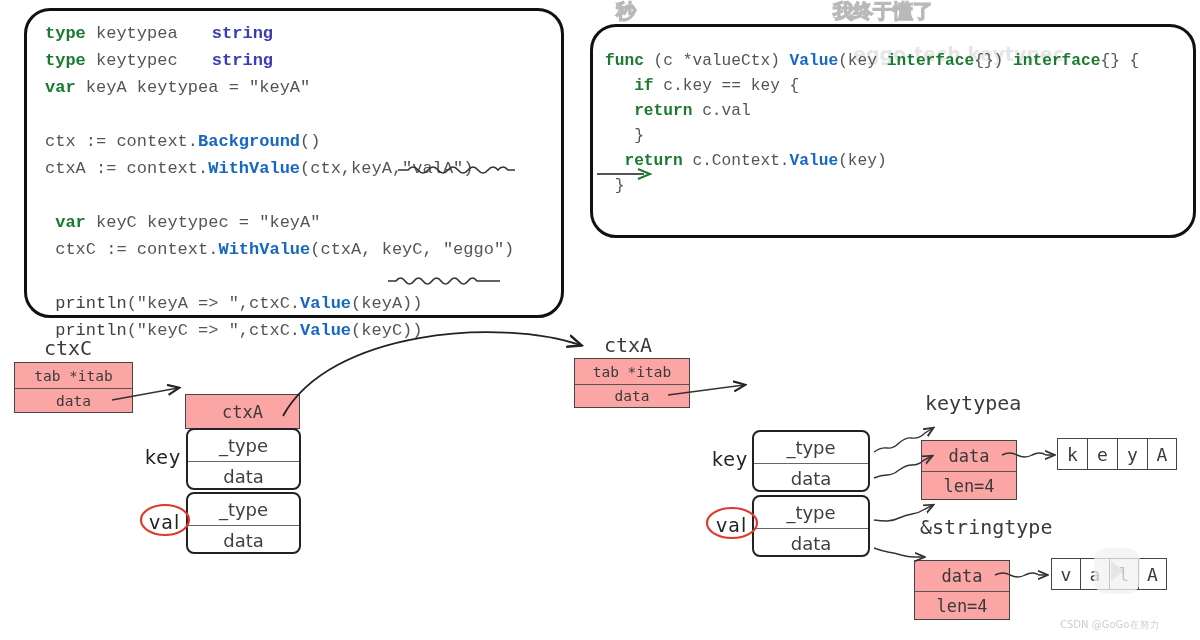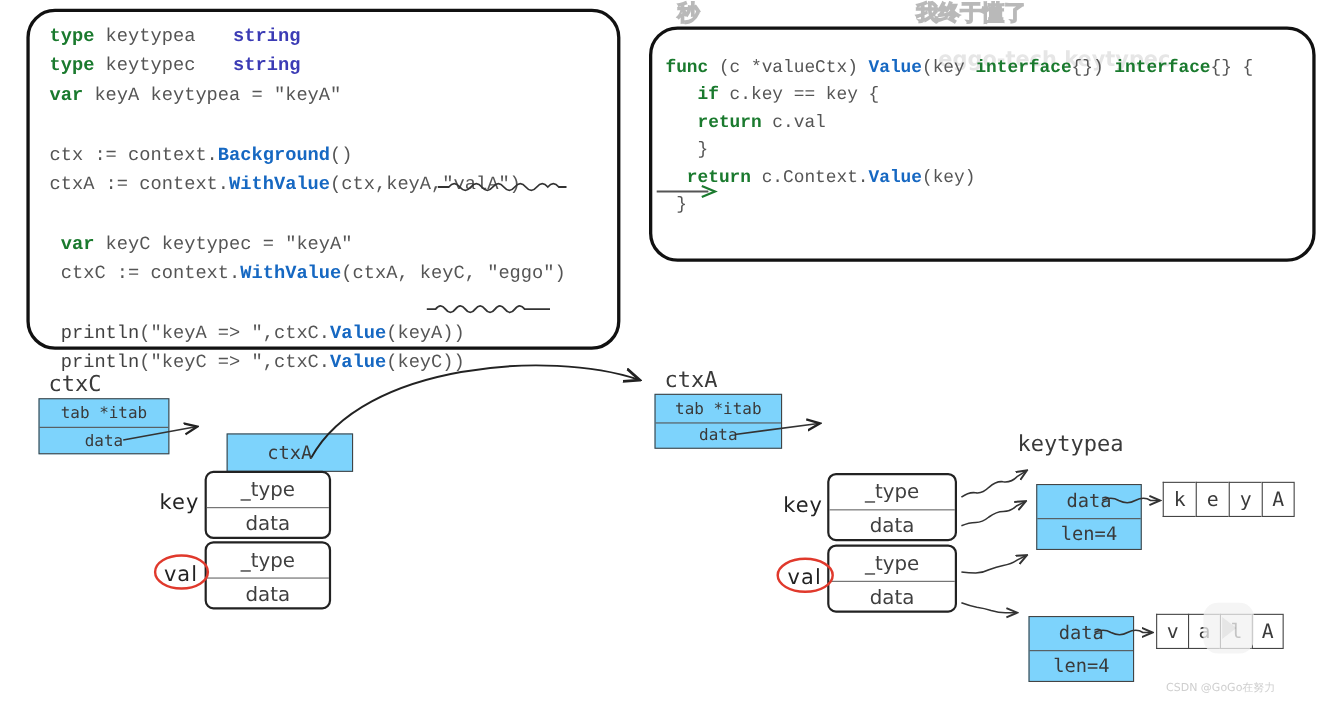--- a/index.html
+++ b/index.html
@@ -37,21 +37,21 @@
     position:absolute;font-family:"DejaVu Sans Mono","Liberation Mono",monospace;
     color:#3a3a3a;white-space:nowrap;
   }
   .hand{
     position:absolute;font-family:"DejaVu Sans","Liberation Sans",sans-serif;
     color:#222;white-space:nowrap;letter-spacing:1px;
   }
   .red{color:#e0392c;}
 
   
-  .bx{position:absolute;box-sizing:border-box;border:1.6px solid #444;background:#7dd3fc;margin-left:21px;}
+  .bx{position:absolute;box-sizing:border-box;border:1.6px solid #444;background:#fca5a5;}
   .bx .cell{
     box-sizing:border-box;display:flex;align-items:center;justify-content:center;
     font-family:"DejaVu Sans Mono","Liberation Mono",monospace;color:#3a3a3a;
   }
   .bx .cell + .cell{border-top:1.6px solid #555;}
   .rbx{position:absolute;box-sizing:border-box;border:2px solid #222;border-radius:8px;background:#fff;}
   .rbx .cell{
     box-sizing:border-box;display:flex;align-items:center;justify-content:center;
     font-family:"DejaVu Sans","Liberation Sans",sans-serif;color:#3f3f3f;
   }
@@ -153,20 +153,21 @@
     <div class="cell" style="height:30px;font-size:17px;">data</div>
     <div class="cell" style="height:28px;font-size:17px;">len=4</div>
   </div>
   <div class="charbox" style="left:1057px;top:438px;height:32px;">
     <div class="ch" style="width:30px;height:32px;font-size:18px;">k</div>
     <div class="ch" style="width:30px;height:32px;font-size:18px;">e</div>
     <div class="ch" style="width:30px;height:32px;font-size:18px;">y</div>
     <div class="ch" style="width:30px;height:32px;font-size:18px;">A</div>
   </div>
 
+  <div class="dlabel" style="left:920px;top:515px;font-size:20px;">&amp;stringtype</div>
   <div class="bx" style="left:914px;top:560px;width:96px;height:60px;">
     <div class="cell" style="height:30px;font-size:17px;">data</div>
     <div class="cell" style="height:28px;font-size:17px;">len=4</div>
   </div>
   <div class="charbox" style="left:1051px;top:558px;height:32px;">
     <div class="ch" style="width:29px;height:32px;font-size:18px;">v</div>
     <div class="ch" style="width:29px;height:32px;font-size:18px;">a</div>
     <div class="ch" style="width:29px;height:32px;font-size:18px;">l</div>
     <div class="ch" style="width:29px;height:32px;font-size:18px;">A</div>
   </div>

